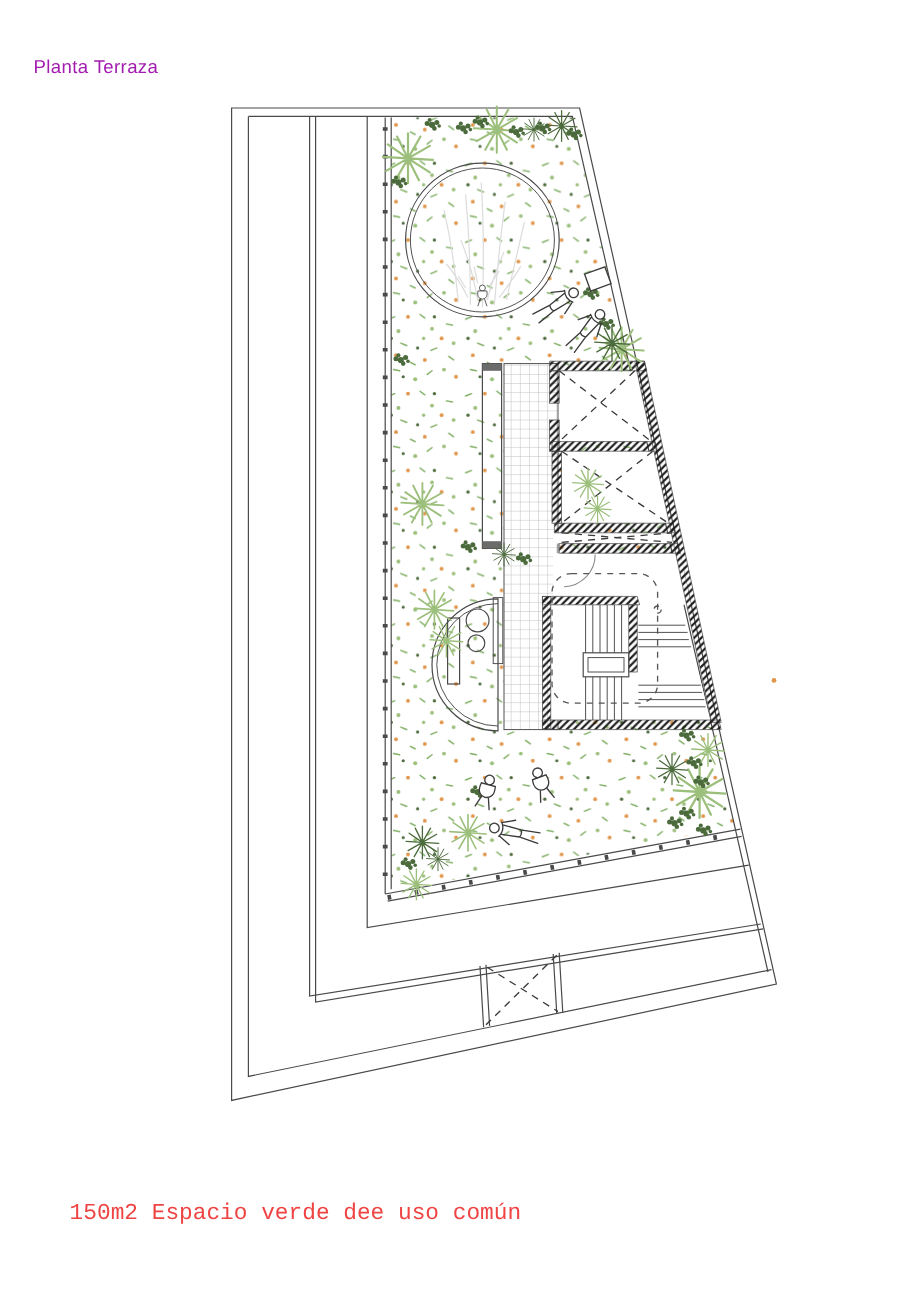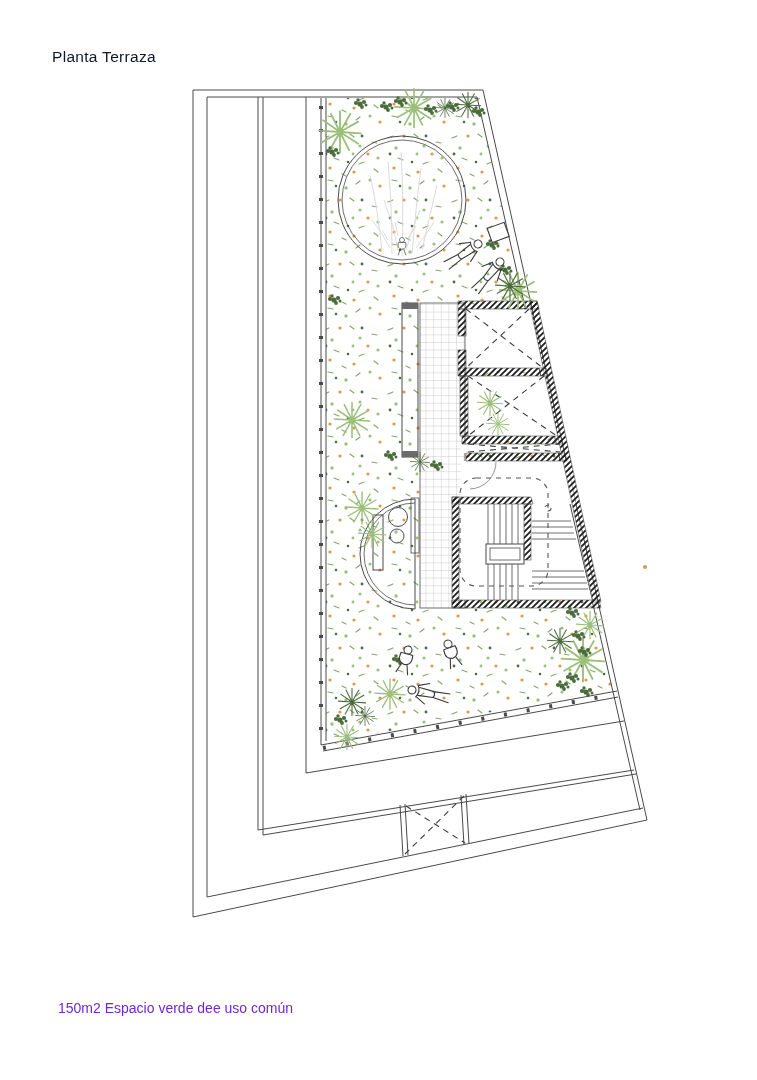--- a/index.html
+++ b/index.html
@@ -1,19 +1,19 @@
 <!DOCTYPE html>
 <html style="--line: #4a4a4a; --wall: #1e1e1e; --light-green: #9cbf7b; --mid-green: #7fae63; --dark-green: #4c6b3c; --orange: #e0964b; --tile: #bdbdbd; --sketch: #dcdcdc; --figure: #3a3a3a;"><head>
 <meta charset="utf-8">
 <style>
   html,body{margin:0;padding:0;background:#ffffff;}
   #stage{position:relative;width:757px;height:1080px;background:#fff;overflow:hidden;
          font-family:"Liberation Sans", sans-serif;}
-  #plan-title{position:absolute;left:52px;top:48px;font-size:15.5px;color:#0f172a;letter-spacing:.3px;}
-  #plan-caption{position:absolute;left:58px;top:1000px;font-size:14px;color:#6d28d9;}
+  #plan-title{position:absolute;left:28px;top:48px;font-size:15.5px;color:#a21caf;letter-spacing:.3px;}
+  #plan-caption{position:absolute;left:58px;top:1000px;font-size:19px;color:#ef4444;font-family:Liberation Mono, monospace;}
   svg{position:absolute;left:0;top:0;}
   .ln{stroke:var(--line);stroke-width:1;fill:none;}
   .lnth{stroke:var(--line);stroke-width:.8;fill:none;}
   .tick{stroke:var(--line);stroke-width:4;fill:none;}
   .wallh{fill:url(#hatch);stroke:var(--line);stroke-width:.6;}
   .white{fill:#ffffff;stroke:none;}
   .dashx{stroke:#3a3a3a;stroke-width:1.1;fill:none;stroke-dasharray:6 5;}
   .dashp{stroke:#555;stroke-width:1.1;fill:none;stroke-dasharray:5 5;}
   .grid{fill:url(#gridp);}
   .stip{fill:url(#stipple);}

